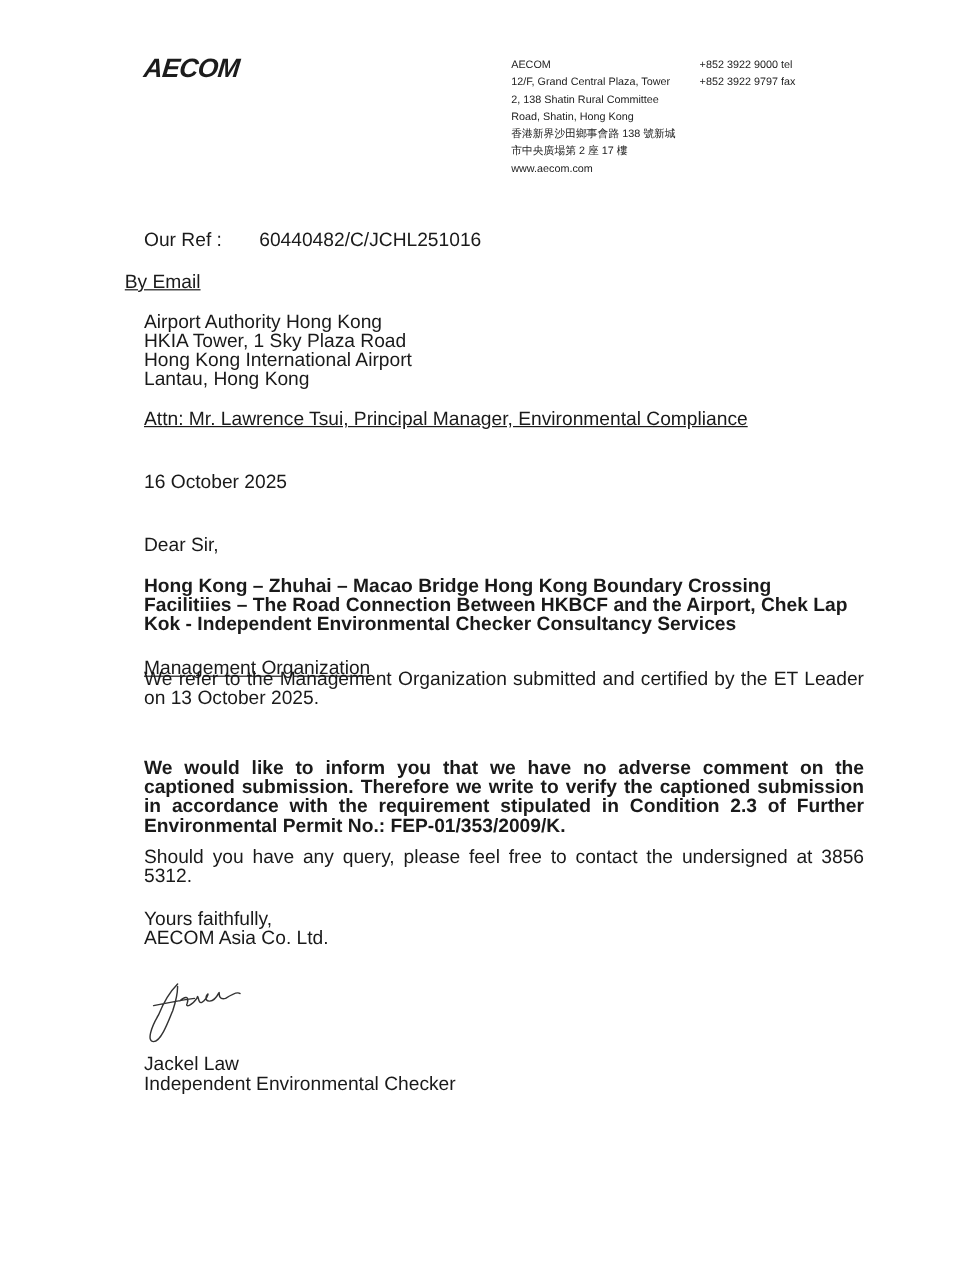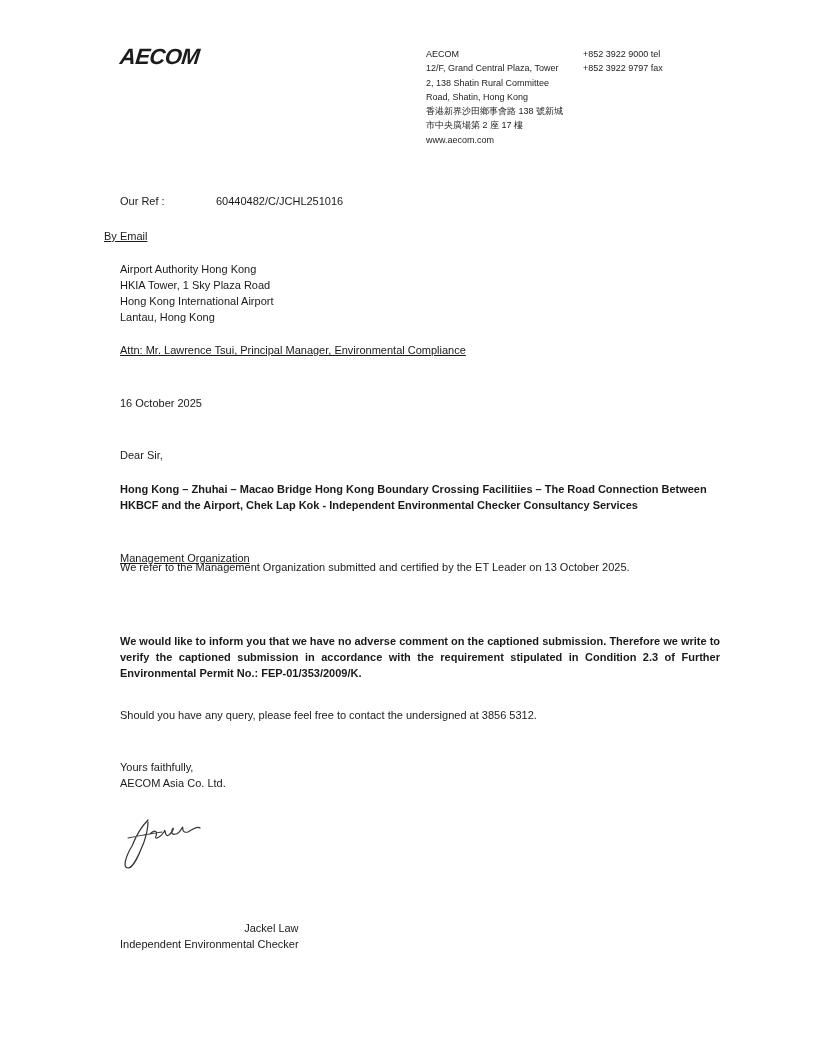--- a/index.html
+++ b/index.html
@@ -3,37 +3,37 @@
 <meta charset="utf-8">
 <style>
   html, body { margin:0; padding:0; background:#ffffff; }
   body { width:816px; height:1056px; position:relative; overflow:hidden;
          font-family:"Liberation Sans", sans-serif; color:#1a1a1a; }
   .abs { position:absolute; }
   .logo { left:120px; top:44px; font-family:"Liberation Sans", sans-serif; font-weight:700;
           font-size:22px; letter-spacing:-0.5px; color:#1c1c1c; font-style:italic; transform:skewX(-6deg); }
   .addr { left:426px; top:47px; font-size:9px; line-height:14.3px; color:#222; }
   .contact { left:583px; top:47px; font-size:9px; line-height:14.3px; color:#222; }
-  .t { font-size:11px; line-height:16px; }
+  .t { font-size:16px; line-height:16px; }
   .ref-label { left:120px; top:193px; }
   .ref-value { left:216px; top:193px; }
   .byemail { left:104px; top:228px; text-decoration:underline; }
   .recipient { left:120px; top:261px; }
   .attn { left:120px; top:342px; text-decoration:underline; }
   .date { left:120px; top:395px; }
   .salutation { left:120px; top:447px; }
   .subject { left:120px; top:481px; width:600px; font-weight:700; }
   .heading { left:120px; top:550px; font-weight:400; text-decoration:underline; }
   .para { left:120px; width:600px; text-align:justify; }
   .p1 { top:559px; }
   .p2 { top:633px;font-weight:bold; }
   .p3 { top:707px; }
   .closing { left:120px; top:759px; }
   .sig { left:118px; top:812px; }
-  .signer { left:120px; top:920px;text-align:right; }
+  .signer { left:120px; top:880px; }
   .line { display:block; }
 </style>
 </head>
 <body>
 
 <div class="abs logo">AECOM</div>
 
 <div class="abs addr">
   <span class="line">AECOM</span>
   <span class="line">12/F, Grand Central Plaza, Tower</span>

